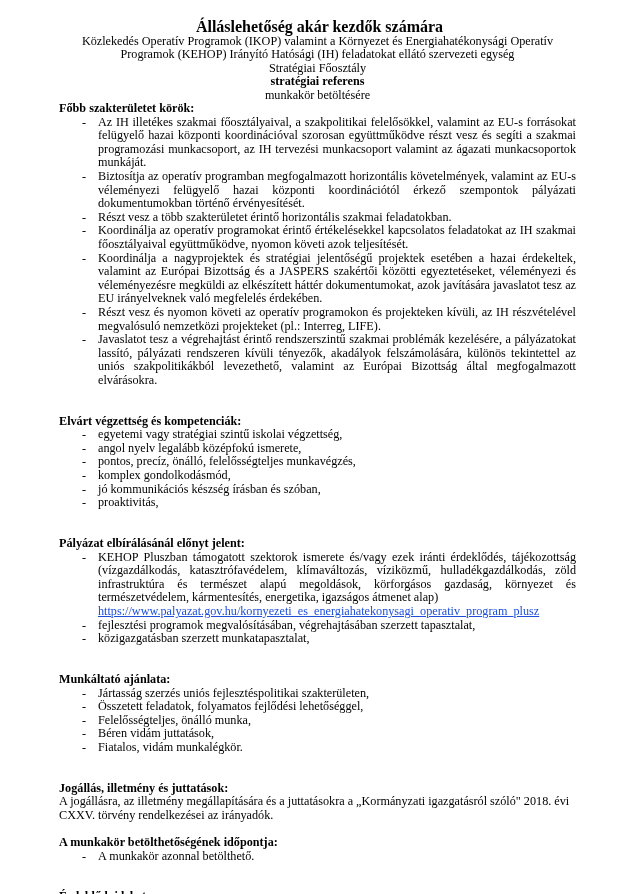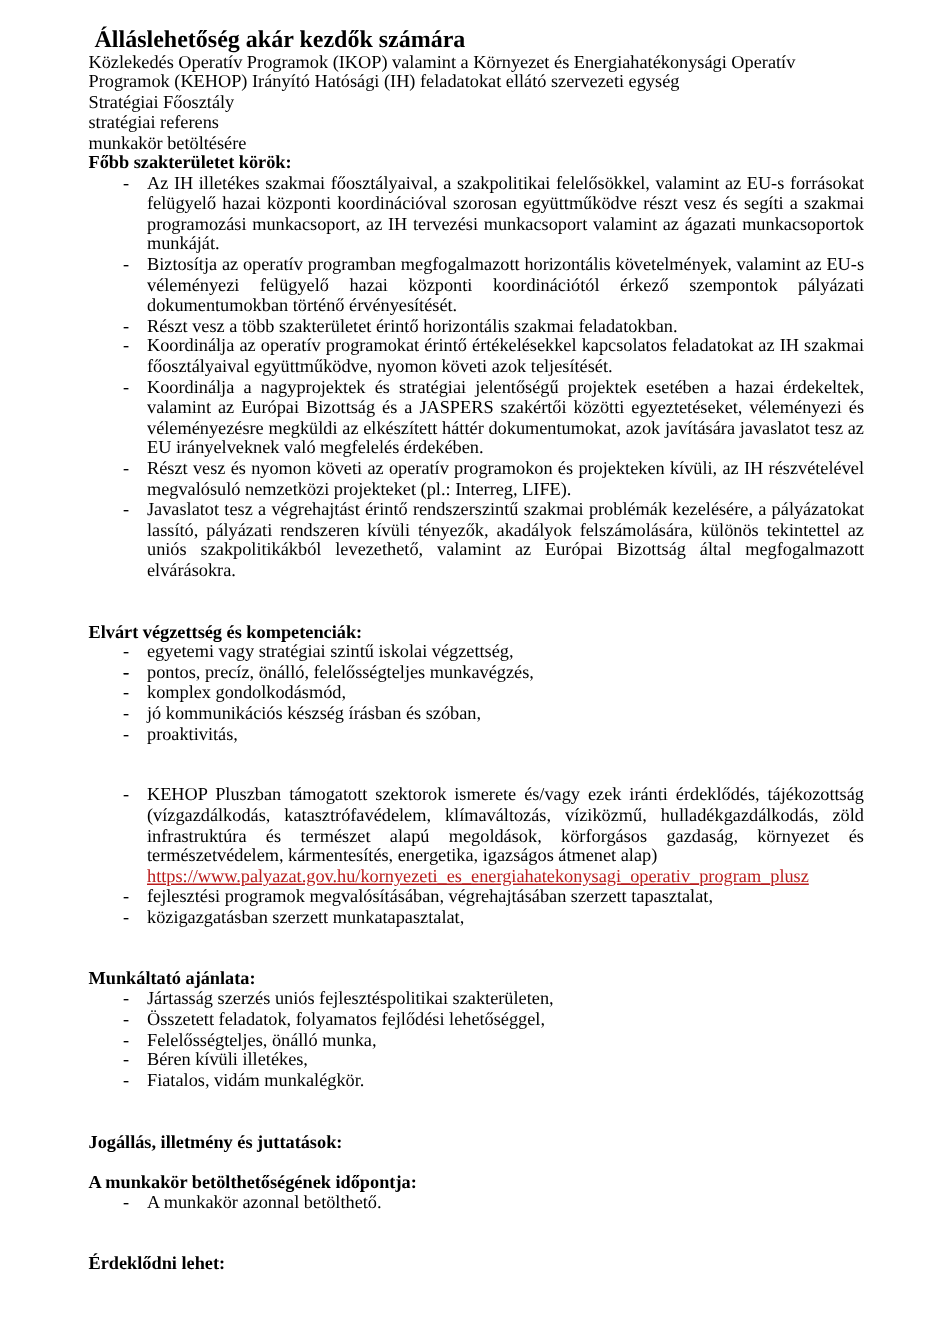--- a/index.html
+++ b/index.html
@@ -2,31 +2,31 @@
 <html><head>
   <meta charset="utf-8">
   <style>
     html, body { margin: 0; padding: 0; background: #ffffff; }
     body {
       width: 632px; height: 894px; overflow: hidden; position: relative;
       font-family: "Liberation Serif", "DejaVu Serif", serif;
       color: #000; font-size: 12.2px; line-height: 13.6px;
     }
     .page { position: absolute; left: 59px; top: 18px; width: 517px; }
-    .hdr { }
+    .hdr { text-align: center; }
     .title { font-weight: bold; font-size: 16px; line-height: 17px; margin-left: 4px; }
     .hdr .line { line-height: 13.4px; }
-    .hdr .bold { font-weight: normal; }
+    .hdr .bold { font-weight: bold; }
     .sec-title { font-weight: bold; margin: 0; }
     ul.dash { list-style: none; margin: 0; padding: 0; }
     ul.dash li { position: relative; padding-left: 39px; text-align: justify; }
     ul.dash li .dash-mark { position: absolute; left: 23px; top: 0; }
     .s1 { margin-top: 14px; }
     .gap { height: 13.6px; }
-    a.lnk { color: #b91c1c; text-decoration: underline; }
+    a.lnk { color: #1d4ed8; text-decoration: underline; }
     p.para { margin: 0; }
   </style>
 </head>
 <body>
 
 <div class="page">
   <div class="hdr">
     <div class="title">Álláslehetőség akár kezdők számára</div>
     <div class="line">Közlekedés Operatív Programok (IKOP) valamint a Környezet és Energiahatékonysági Operatív</div>
     <div class="line">Programok (KEHOP) Irányító Hatósági (IH) feladatokat ellátó szervezeti egység</div>
@@ -44,49 +44,51 @@
     <li><span class="dash-mark">-</span><span>Koordinálja a nagyprojektek és stratégiai jelentőségű projektek esetében a hazai érdekeltek, valamint az Európai Bizottság és a JASPERS szakértői közötti egyeztetéseket, véleményezi és véleményezésre megküldi az elkészített háttér dokumentumokat, azok javítására javaslatot tesz az EU irányelveknek való megfelelés érdekében.</span></li>
     <li><span class="dash-mark">-</span><span>Részt vesz és nyomon követi az operatív programokon és projekteken kívüli, az IH részvételével megvalósuló nemzetközi projekteket (pl.: Interreg, LIFE).</span></li>
     <li><span class="dash-mark">-</span><span>Javaslatot tesz a végrehajtást érintő rendszerszintű szakmai problémák kezelésére, a pályázatokat lassító, pályázati rendszeren kívüli tényezők, akadályok felszámolására, különös tekintettel az uniós szakpolitikákból levezethető, valamint az Európai Bizottság által megfogalmazott elvárásokra.</span></li>
   </ul>
   <div class="gap"></div>
     <div class="gap"></div>
 
   <div class="sec-title">Elvárt végzettség és kompetenciák:</div>
   <ul class="dash">
     <li><span class="dash-mark">-</span><span>egyetemi vagy stratégiai szintű iskolai végzettség,</span></li>
-    <li><span class="dash-mark">-</span></li>
+    <li><span class="dash-mark">-</span><span>angol nyelv legalább középfokú ismerete,</span></li>
     <li><span class="dash-mark">-</span><span>pontos, precíz, önálló, felelősségteljes munkavégzés,</span></li>
     <li><span class="dash-mark">-</span><span>komplex gondolkodásmód,</span></li>
     <li><span class="dash-mark">-</span><span>jó kommunikációs készség írásban és szóban,</span></li>
     <li><span class="dash-mark">-</span><span>proaktivitás,</span></li>
   </ul>
   <div class="gap"></div>
     <div class="gap"></div>
 
+  <div class="sec-title">Pályázat elbírálásánál előnyt jelent:</div>
   <ul class="dash">
     <li><span class="dash-mark">-</span><span>KEHOP Pluszban támogatott szektorok ismerete és/vagy ezek iránti érdeklődés, tájékozottság (vízgazdálkodás, katasztrófavédelem, klímaváltozás, víziközmű, hulladékgazdálkodás, zöld infrastruktúra és természet alapú megoldások, körforgásos gazdaság, környezet és természetvédelem, kármentesítés, energetika, igazságos átmenet alap)</span><br><a class="lnk" href="#">https://www.palyazat.gov.hu/kornyezeti_es_energiahatekonysagi_operativ_program_plusz</a></li>
     <li><span class="dash-mark">-</span><span>fejlesztési programok megvalósításában, végrehajtásában szerzett tapasztalat,</span></li>
     <li><span class="dash-mark">-</span><span>közigazgatásban szerzett munkatapasztalat,</span></li>
   </ul>
   <div class="gap"></div>
     <div class="gap"></div>
 
   <div class="sec-title">Munkáltató ajánlata:</div>
   <ul class="dash">
     <li><span class="dash-mark">-</span><span>Jártasság szerzés uniós fejlesztéspolitikai szakterületen,</span></li>
     <li><span class="dash-mark">-</span><span>Összetett feladatok, folyamatos fejlődési lehetőséggel,</span></li>
     <li><span class="dash-mark">-</span><span>Felelősségteljes, önálló munka,</span></li>
-    <li><span class="dash-mark">-</span><span>Béren kívüli illetékes,</span></li>
+    <li><span class="dash-mark">-</span><span>Béren vidám juttatások,</span></li>
     <li><span class="dash-mark">-</span><span>Fiatalos, vidám munkalégkör.</span></li>
   </ul>
   <div class="gap"></div>
     <div class="gap"></div>
 
   <div class="sec-title">Jogállás, illetmény és juttatások:</div>
+  <p class="para">A jogállásra, az illetmény megállapítására és a juttatásokra a „Kormányzati igazgatásról szóló" 2018. évi CXXV. törvény rendelkezései az irányadók.</p>
   <div class="gap"></div>
 
   <div class="sec-title">A munkakör betölthetőségének időpontja:</div>
   <ul class="dash">
     <li><span class="dash-mark">-</span><span>A munkakör azonnal betölthető.</span></li>
   </ul>
   <div class="gap"></div>
     <div class="gap"></div>
 
   <div class="sec-title">Érdeklődni lehet:</div>

